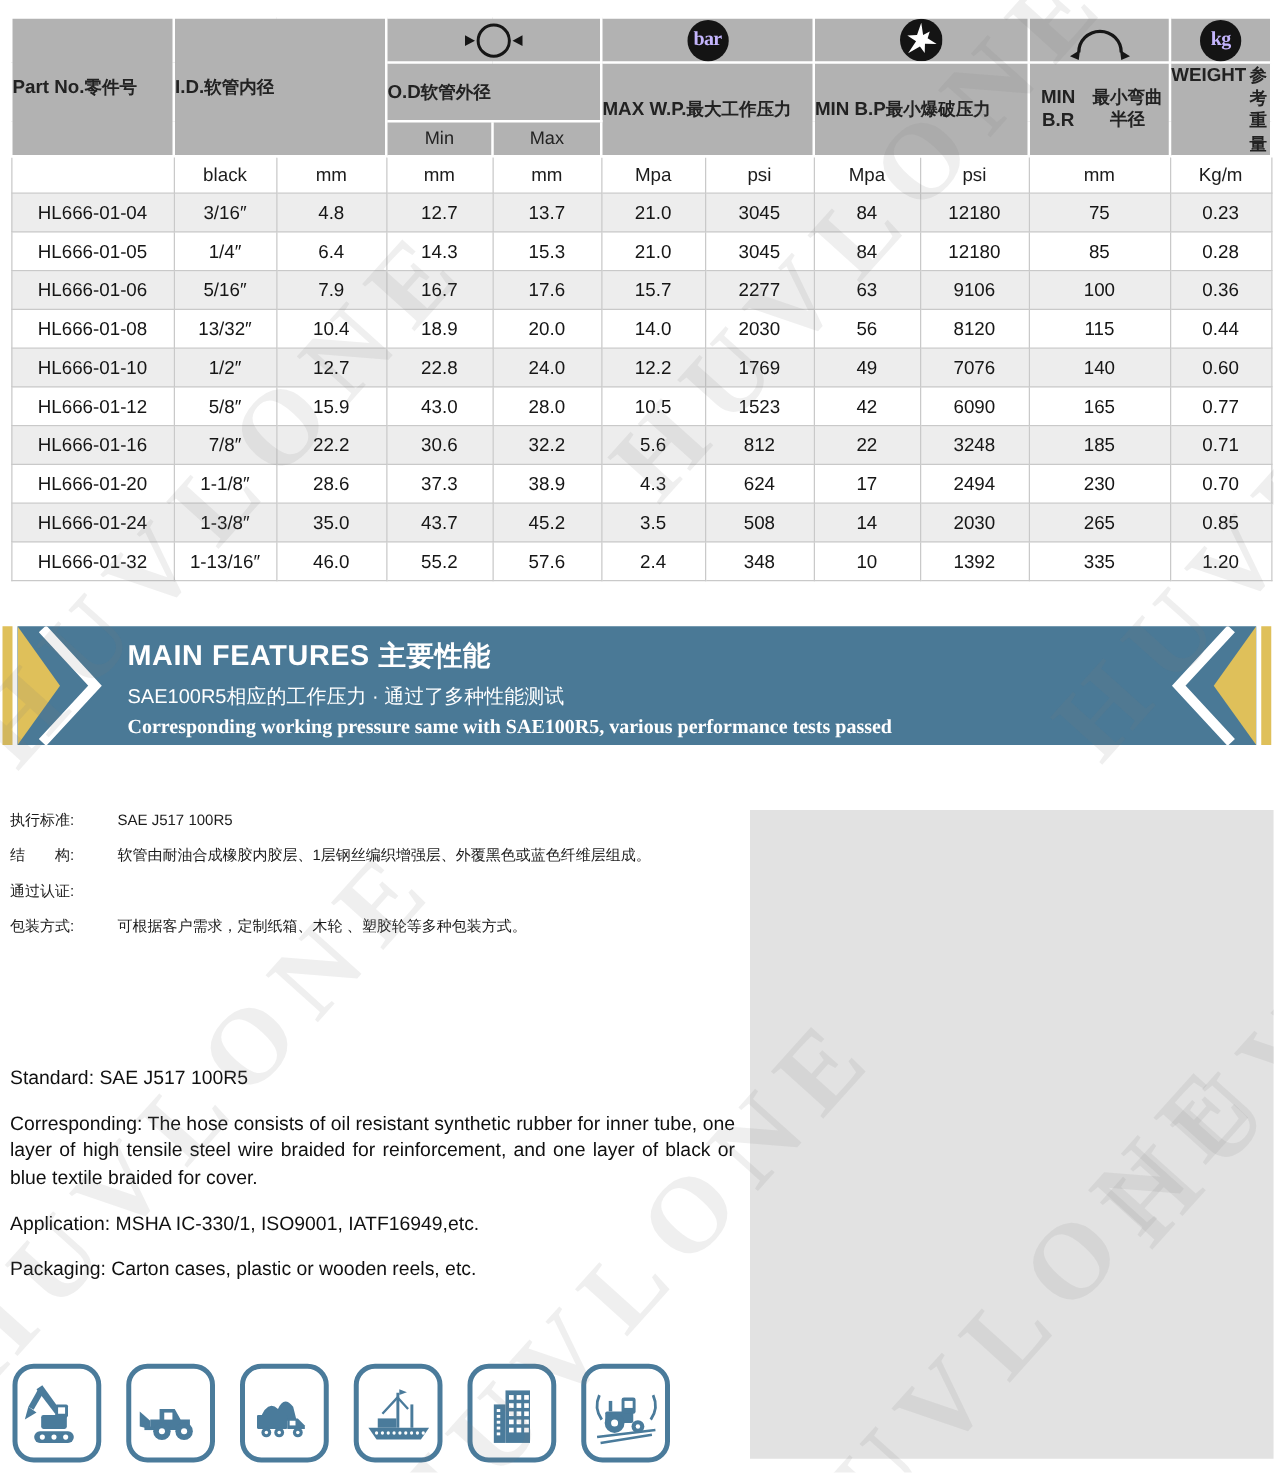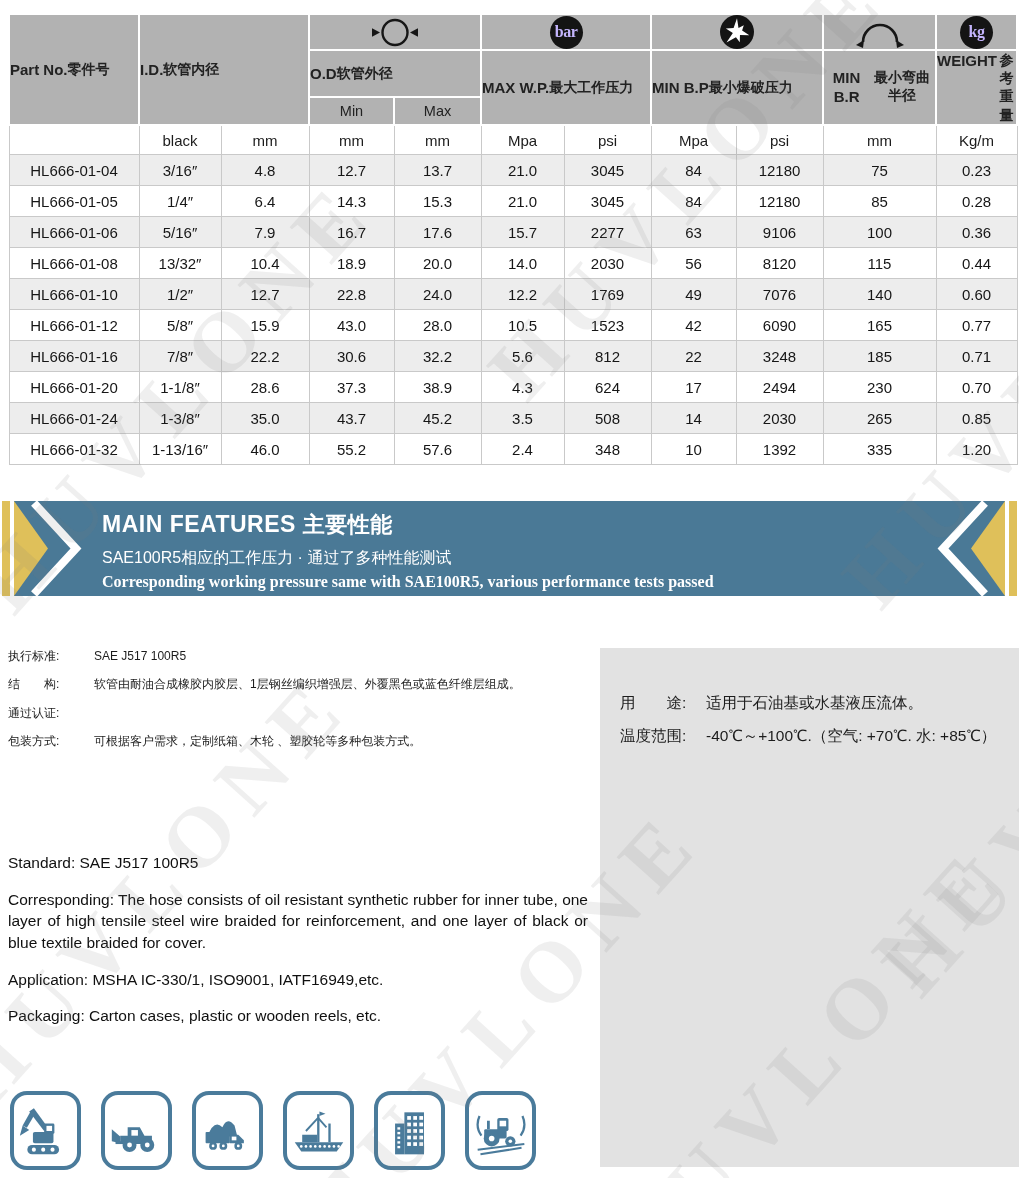--- a/index.html
+++ b/index.html
@@ -389,30 +389,20 @@
 </div>
 
 <div class="en-specs">
   <p class="en-line"><span>Standard:</span> <span>SAE J517 100R5</span></p>
   <p class="en-line just"><span>Corresponding:</span> <span>The hose consists of oil resistant synthetic rubber for inner tube, one layer of high tensile steel wire braided for reinforcement, and one layer of black or blue textile braided for cover.</span></p>
   <p class="en-line"><span>Application:</span> <span>MSHA IC-330/1,  ISO9001, IATF16949,etc.</span></p>
   <p class="en-line"><span>Packaging:</span> <span>Carton cases, plastic or wooden reels, etc.</span></p>
 </div>
 
 <div class="side-panel">
-  <div class="side-zh">
-    <div class="spec-line">
-      <span class="spec-label">用　　途:</span>
-      <span class="spec-text">适用于石油基或水基液压流体。</span>
-    </div>
-    <div class="spec-line">
-      <span class="spec-label">温度范围:</span>
-      <span class="spec-text">-40℃～+100℃.（空气: +70℃. 水: +85℃）</span>
-    </div>
-  </div>
 </div>
 
 <div class="app-icons">
   <div class="app-box">
     <svg viewBox="0 0 60 60">
       <g class="app-fill">
         <rect x="10" y="45" width="34" height="10" rx="5"></rect>
         <rect x="16" y="31" width="22" height="12" rx="2"></rect>
         <rect x="28" y="22" width="11" height="11" rx="1.5"></rect>
         <path d="M28,30 L12,9 L17,5.5 L31,25 Z"></path>

